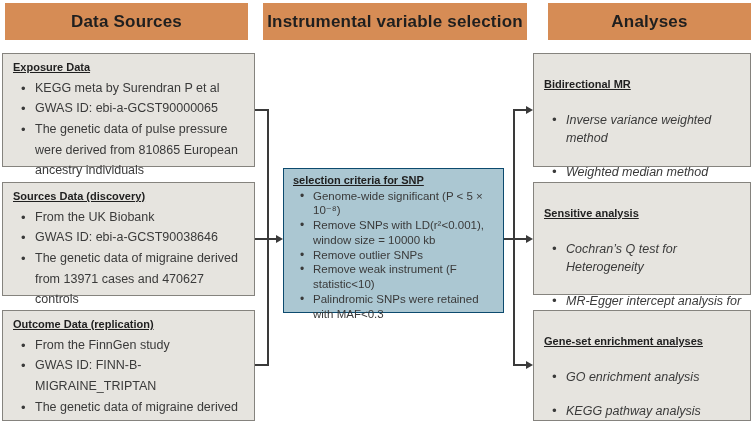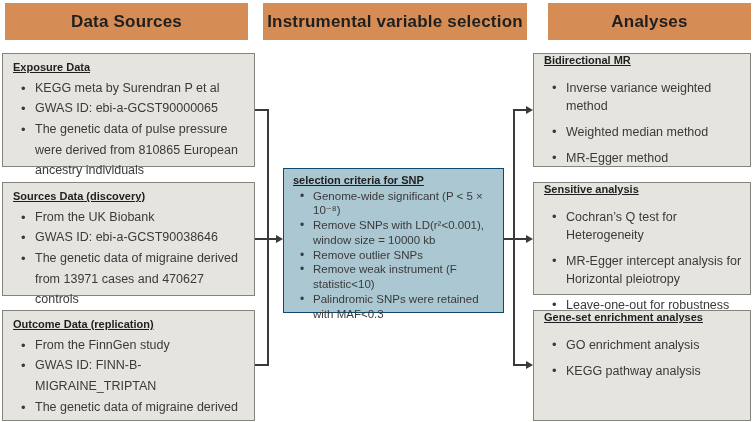--- a/index.html
+++ b/index.html
@@ -69,22 +69,22 @@
 
   
   #box-exposure    { left: 2px; top: 53px;  width: 253px; height: 114px; }
   #box-discovery   { left: 2px; top: 182px; width: 253px; height: 114px; }
   #box-replication { left: 2px; top: 310px; width: 253px; height: 111px; }
 
   
   #box-mr        { left: 533px; top: 53px;  width: 218px; height: 114px; }
   #box-sensitive { left: 533px; top: 182px; width: 218px; height: 113px; }
   #box-geneset   { left: 533px; top: 310px; width: 218px; height: 111px; }
-  .right-col .title { padding-top: 0; }
-  .right-col li { margin-top: 8px; line-height: 1.45; }
+  .right-col .title { padding-top: 24px; }
+  .right-col li { margin-top: 16px; line-height: 1.45; font-style: italic; }
 
   
   #box-snp {
     left: 283px; top: 168px; width: 221px; height: 145px;
     background: #abc7d2;
     border: 1px solid #0c4a6e;
   }
   #box-snp .title { padding: 5px 6px 0 9px; }
   #box-snp ul { padding: 1px 4px 0 12px; }
   #box-snp li { font-size: 11.5px; line-height: 1.28; padding-left: 17px; }

